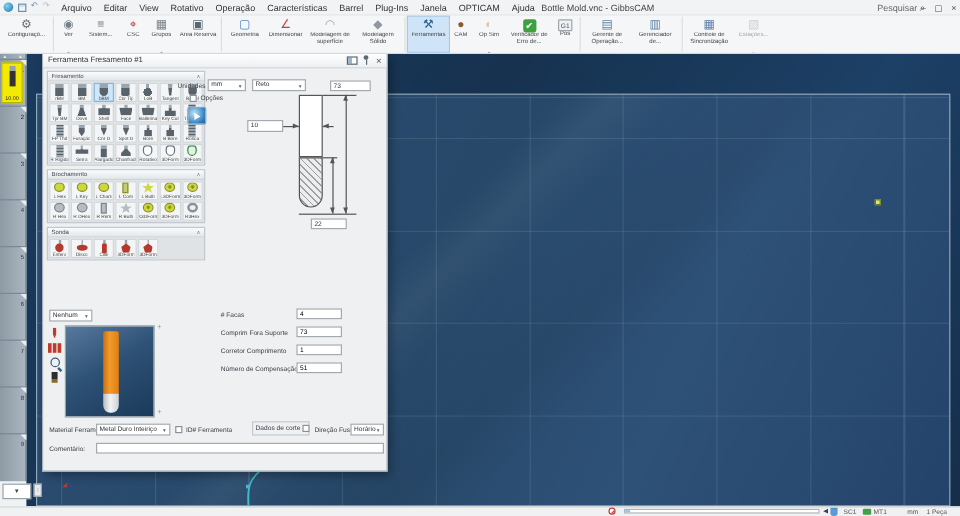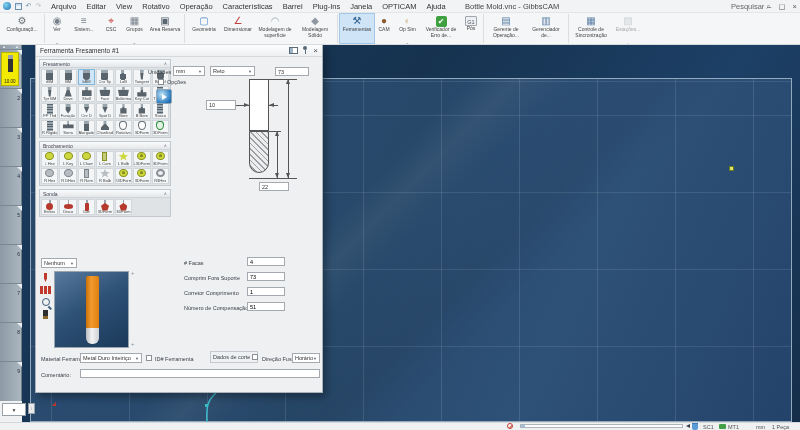--- a/index.html
+++ b/index.html
@@ -9,21 +9,21 @@
 
 
 .titlebar{position:absolute;left:0;top:0;width:800px;height:13px;background:#f2f3f4;border-bottom:1px solid #e3e5e7;display:flex;align-items:center;z-index:30}
 .applogo{width:8px;height:8px;border-radius:50%;background:radial-gradient(circle at 35% 35%,#7fd4f0,#1f6fb0);margin:0 3px 0 3px}
 .qa{display:flex;align-items:center;gap:1px}
 .qa-icon{font-size:7px;color:#6f90ad;width:9px;text-align:center;line-height:12px}
 .qa-icon.dim{color:#b5bcc2}
 .save-glyph{width:7px;height:7px;border:1px solid #6f90ad;background:linear-gradient(#cfe0ee 0 2px,#eef4f9 2px);margin:0 1px}
 .menus{display:flex;margin-left:3px}
 .menu-item{padding:0 5px;font-size:7.5px;color:#333;line-height:13px}
-.wintitle{position:absolute;left:465px;font-size:7.5px;color:#444;line-height:13px}
+.wintitle{position:absolute;left:451px;font-size:7.5px;color:#444;line-height:13px}
 .search{position:absolute;left:731px;font-size:7.5px;color:#666;display:flex;align-items:center;gap:2px;line-height:13px}
 .search-icon{font-size:8px;color:#555}
 .winbtns{position:absolute;right:3px;display:flex;gap:7px;font-size:7.5px;color:#555;line-height:13px}
 
 
 .ribbon{position:absolute;left:0;top:13px;width:800px;height:32px;background:#f5f6f7;border-bottom:1px solid #d8dbde;display:flex;align-items:flex-start;padding:1px 0 0 2px;z-index:30}
 .rbtn{display:flex;flex-direction:column;align-items:center;padding-top:1px;position:relative;height:29px;flex:none}
 .rbtn.sel{background:#cfe4f7;outline:1px solid #a3c8e8}
 .rbtn.dim{opacity:.45}
 .ricon{height:12px;line-height:12px;font-size:10px;text-align:center;flex:none}

